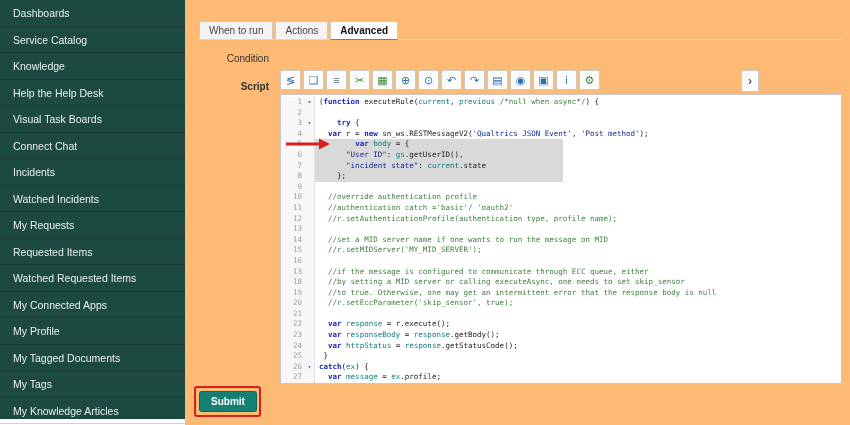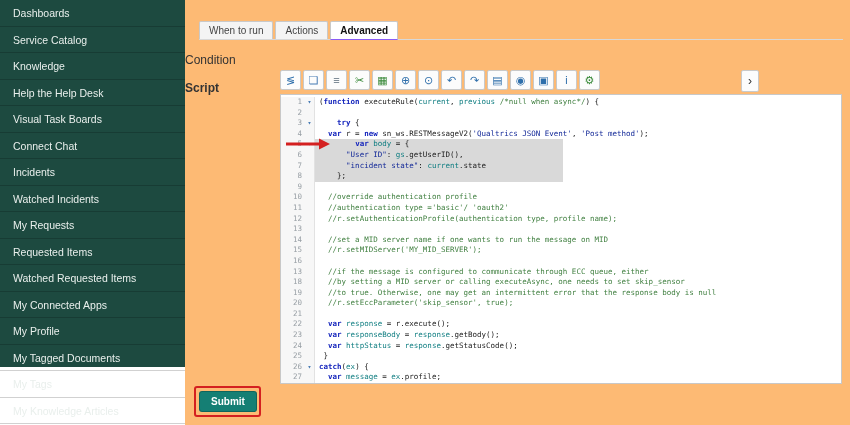--- a/index.html
+++ b/index.html
@@ -1,39 +1,39 @@
 <!DOCTYPE html>
 <html style="--sidebar-bg: #1d4a40; --submit-bg: #157f74; --hl: #d9d9d9; --anno: #d42020; --kw: #1626bd; --str: #112797; --com: #3f7f3f; --vr: #0e7d80;"><head>
 <meta charset="utf-8">
 <style>
   * { margin:0; padding:0; box-sizing:border-box; }
   html,body { width:850px; height:425px; overflow:hidden; background:#fff;
               font-family:"Liberation Sans", sans-serif; }
 
   
-  .sidebar { position:absolute; left:0; top:0; width:185px; height:367px;
+  .sidebar { position:absolute; left:0; top:0; width:185px; height:419px;
              background:var(--sidebar-bg); }
   .sb-item { height:26.5px; line-height:26.5px; padding-left:13px;
              color:#e9efec; font-size:10.5px; cursor:pointer;
              border-bottom:1px solid rgba(0,0,0,0.18);
              white-space:nowrap; overflow:hidden; }
 
   
   .main { position:absolute; left:185px; top:0; width:665px; height:425px; background:#fdba74; }
 
   .tabs { position:absolute; left:14px; top:21px; right:7px; height:19px;
           border-bottom:1px solid #d8d8d8; display:flex; gap:2px; }
   .tab { padding:0 9px; font-size:10px; line-height:17px; color:#444;
          border:1px solid #c9c9c9; border-bottom:none; background:#f4f4f4;
          border-radius:2px 2px 0 0; cursor:pointer; }
   .tab.active { background:#fff; color:#111; font-weight:bold;
                 margin-bottom:-1px; border-bottom:1px solid #8b5cf6; }
 
-  .field-label { position:absolute; left:0; width:84px; text-align:left;
-                 font-size:12px; color:#333; }
+  .field-label { position:absolute; left:0; width:84px; text-align:right;
+                 font-size:10px; color:#333; }
   .field-label.cond   { top:53px; }
   .field-label.script { top:81px;font-weight:bold; }
 
   .toolbar { position:absolute; left:95px; top:70px; display:flex; gap:2px; }
   .tool-btn { width:21px; height:20px; border:1px solid #c9c9c9; background:#fcfcfc;
               border-radius:2px; font-size:11px; line-height:1; cursor:pointer;
               display:flex; align-items:center; justify-content:center; }
   .expand-btn { position:absolute; left:556px; top:70px; width:18px; height:22px;
                 border:1px solid #c9c9c9; background:#fcfcfc; border-radius:2px;
                 font-size:12px; color:#333; cursor:pointer; }
@@ -126,21 +126,21 @@
         <div class="code-line"><span class="ln">1</span><span class="fold">▾</span><span class="code"><span class="tk-p">(</span><span class="tk-k">function</span><span class="tk-p"> executeRule(</span><span class="tk-v">current</span><span class="tk-p">, </span><span class="tk-v">previous</span><span class="tk-p"> </span><span class="tk-c">/*null when async*/</span><span class="tk-p">) {</span></span></div>
         <div class="code-line"><span class="ln">2</span><span class="fold"></span><span class="code"></span></div>
         <div class="code-line"><span class="ln">3</span><span class="fold">▾</span><span class="code"><span class="tk-p">    </span><span class="tk-k">try</span><span class="tk-p"> {</span></span></div>
         <div class="code-line"><span class="ln">4</span><span class="fold"></span><span class="code"><span class="tk-p">  </span><span class="tk-k">var</span><span class="tk-p"> r = </span><span class="tk-k">new</span><span class="tk-p"> sn_ws.RESTMessageV2(</span><span class="tk-s">'Qualtrics JSON Event'</span><span class="tk-p">, </span><span class="tk-s">'Post method'</span><span class="tk-p">);</span></span></div>
         <div class="code-line hl"><span class="ln">5</span><span class="fold">▾</span><span class="code"><span class="tk-p">        </span><span class="tk-k">var</span><span class="tk-p"> </span><span class="tk-v">body</span><span class="tk-p"> = {</span></span></div>
         <div class="code-line hl"><span class="ln">6</span><span class="fold"></span><span class="code"><span class="tk-p">      </span><span class="tk-s">"User ID"</span><span class="tk-p">: </span><span class="tk-v">gs</span><span class="tk-p">.getUserID(),</span></span></div>
         <div class="code-line hl"><span class="ln">7</span><span class="fold"></span><span class="code"><span class="tk-p">      </span><span class="tk-s">"incident state"</span><span class="tk-p">: </span><span class="tk-v">current</span><span class="tk-p">.state</span></span></div>
         <div class="code-line hl"><span class="ln">8</span><span class="fold"></span><span class="code"><span class="tk-p">    };</span></span></div>
         <div class="code-line"><span class="ln">9</span><span class="fold"></span><span class="code"></span></div>
         <div class="code-line"><span class="ln">10</span><span class="fold"></span><span class="code"><span class="tk-c">  //override authentication profile</span></span></div>
-        <div class="code-line"><span class="ln">11</span><span class="fold"></span><span class="code"><span class="tk-c">  //authentication type ='basic'/ 'oauth2'</span></span></div>
+        <div class="code-line"><span class="ln">11</span><span class="fold"></span><span class="code"><span class="tk-c">  //authentication catch ='basic'/ 'oauth2'</span></span></div>
         <div class="code-line"><span class="ln">12</span><span class="fold"></span><span class="code"><span class="tk-c">  //r.setAuthenticationProfile(authentication type, profile name);</span></span></div>
         <div class="code-line"><span class="ln">13</span><span class="fold"></span><span class="code"></span></div>
         <div class="code-line"><span class="ln">14</span><span class="fold"></span><span class="code"><span class="tk-c">  //set a MID server name if one wants to run the message on MID</span></span></div>
         <div class="code-line"><span class="ln">15</span><span class="fold"></span><span class="code"><span class="tk-c">  //r.setMIDServer('MY_MID_SERVER');</span></span></div>
         <div class="code-line"><span class="ln">16</span><span class="fold"></span><span class="code"></span></div>
         <div class="code-line"><span class="ln">13</span><span class="fold"></span><span class="code"><span class="tk-c">  //if the message is configured to communicate through ECC queue, either</span></span></div>
         <div class="code-line"><span class="ln">18</span><span class="fold"></span><span class="code"><span class="tk-c">  //by setting a MID server or calling executeAsync, one needs to set skip_sensor</span></span></div>
         <div class="code-line"><span class="ln">19</span><span class="fold"></span><span class="code"><span class="tk-c">  //to true. Otherwise, one may get an intermittent error that the response body is null</span></span></div>
         <div class="code-line"><span class="ln">20</span><span class="fold"></span><span class="code"><span class="tk-c">  //r.setEccParameter('skip_sensor', true);</span></span></div>
         <div class="code-line"><span class="ln">21</span><span class="fold"></span><span class="code"></span></div>

